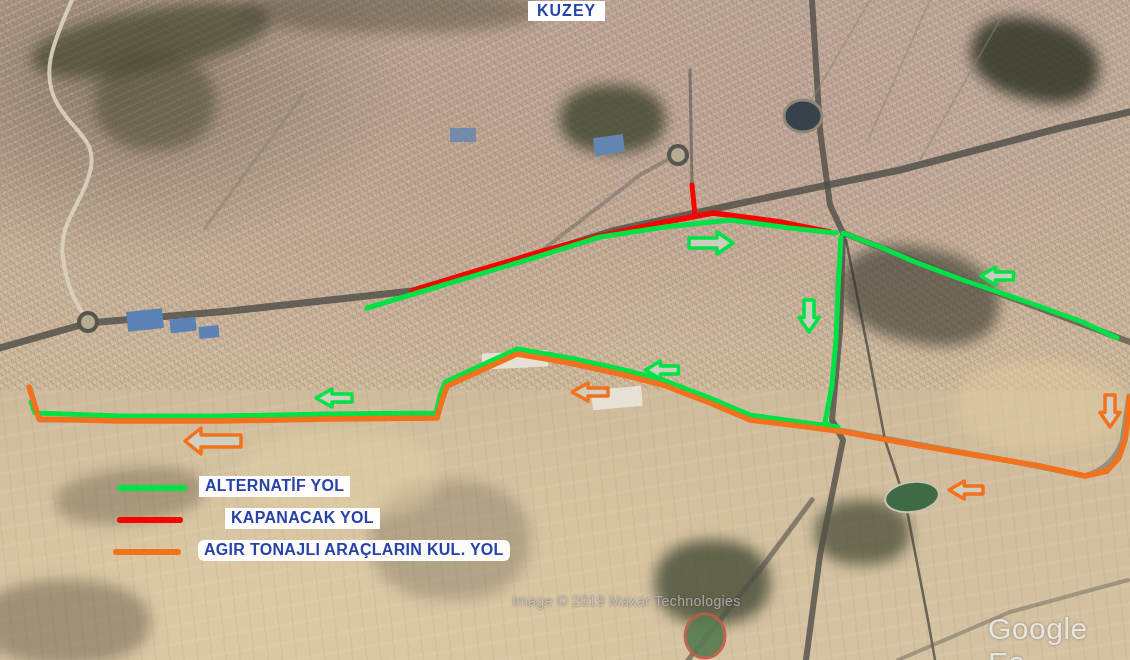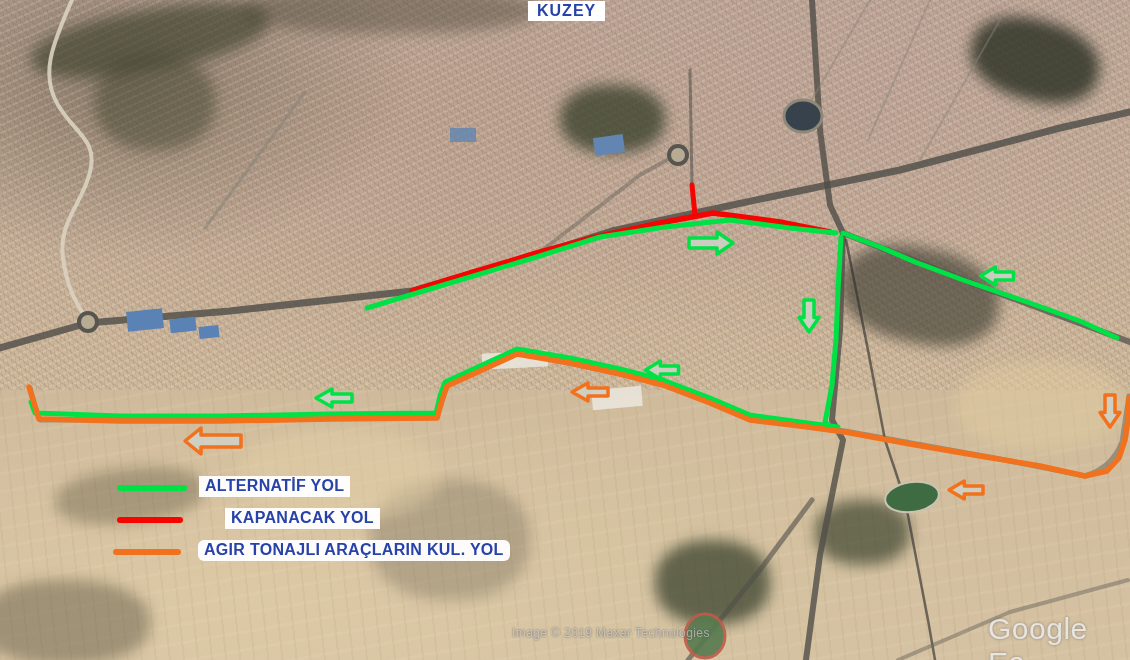--- a/index.html
+++ b/index.html
@@ -43,21 +43,21 @@
   .lg-label{
     position:absolute;background:rgba(255,255,255,0.96);
     font-size:16px;font-weight:bold;letter-spacing:.3px;
     padding:1px 6px 2px 6px;white-space:nowrap;
   }
   .brand{
     position:absolute;left:988px;top:612px;font-size:30px;color:#ececec;
     opacity:.85;letter-spacing:.5px;text-shadow:0 0 3px rgba(80,80,80,.7);
   }
   .attrib{
-    position:absolute;left:512px;top:626px;font-size:12px;color:rgba(238,238,238,0.55);
+    position:absolute;left:512px;top:593px;font-size:14px;color:rgba(238,238,238,0.55);
     letter-spacing:.4px;text-shadow:0 0 2px rgba(60,60,60,.8);
   }
 </style>
 </head>
 <body>
 
 <div class="stage">
 
   <div class="bg-base"></div>
   <div class="tex-urban"></div>

